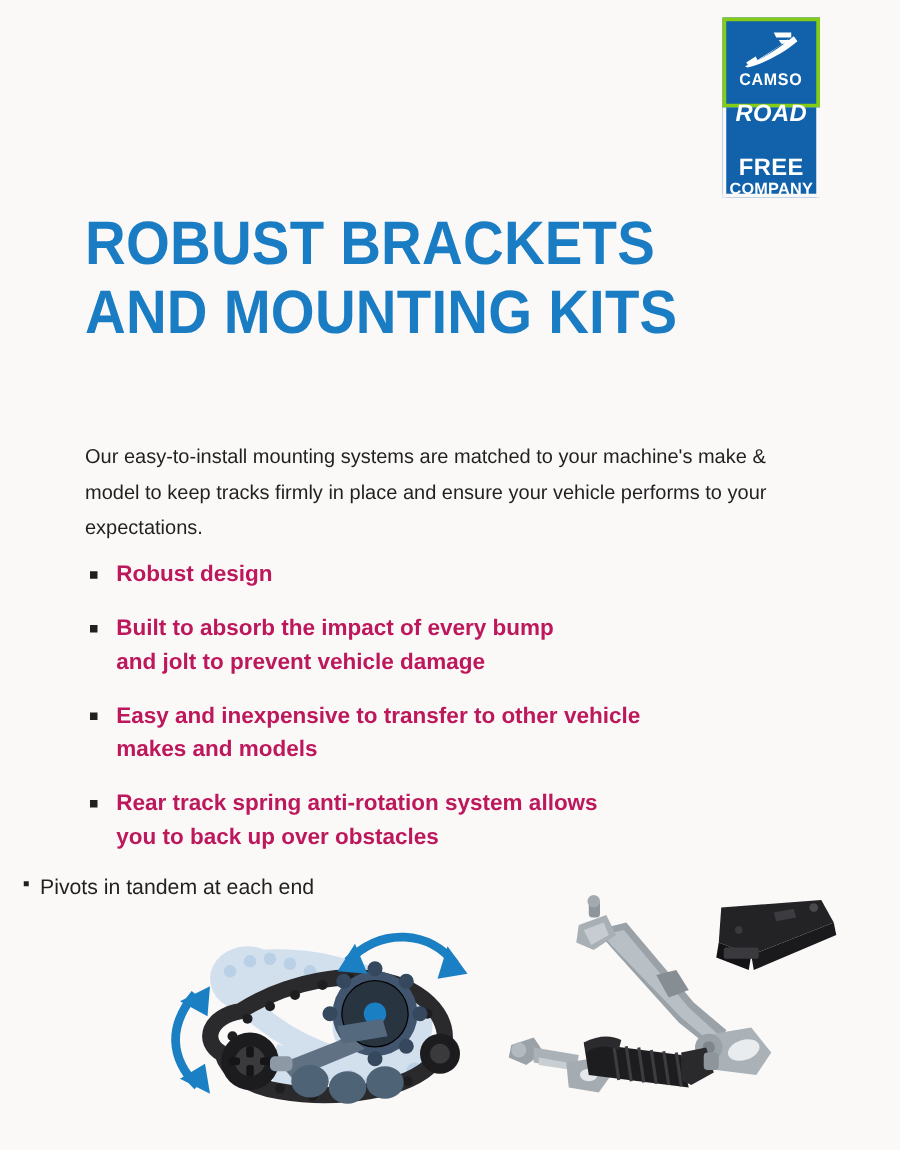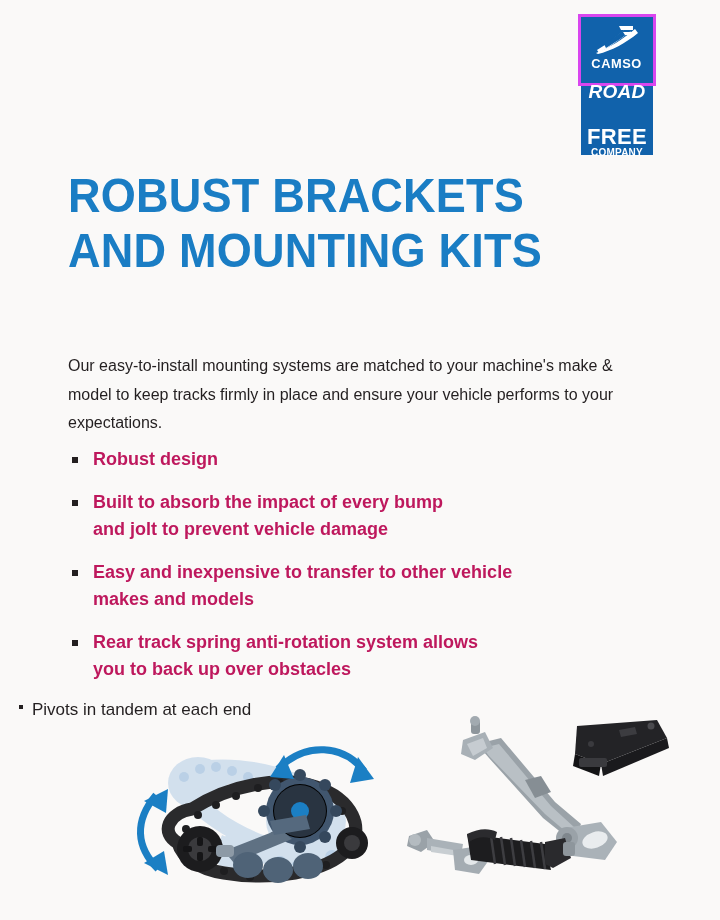--- a/index.html
+++ b/index.html
@@ -18,21 +18,21 @@
     position: absolute;
     top: 14px;
     left: 578px;
     width: 78px;
   }
 
   .logo-camso {
     width: 78px;
     height: 72px;
     background: #1162ab;
-    border: 3px solid #d946ef;
+    border: 3px solid #84cc16;
     display: flex;
     flex-direction: column;
     align-items: center;
     justify-content: flex-start;
     padding-top: 7px;
   }
 
   .logo-mark {
     width: 44px;
     height: 30px;
@@ -63,22 +63,22 @@
   }
 
   .rf-line {
     color: #ffffff;
     font-weight: bold;
     line-height: 0.98;
     letter-spacing: 0.3px;
     font-family: "Liberation Sans", sans-serif;
   }
   .rf-1 { font-size: 19px; font-style: italic; }
-  .rf-2 { font-size: 22px; margin-top: 24px; }
-  .rf-3 { font-size: 10px; letter-spacing: 0.2px; margin-top: 1px; }
+  .rf-2 { font-size: 19px; margin-top: 24px; }
+  .rf-3 { font-size: 13px; letter-spacing: 0.2px; margin-top: 1px; }
 
   
   .heading {
     position: absolute;
     top: 168px;
     left: 68px;
     width: 560px;
     color: #1a7dc4;
     font-size: 49px;
     font-weight: bold;

